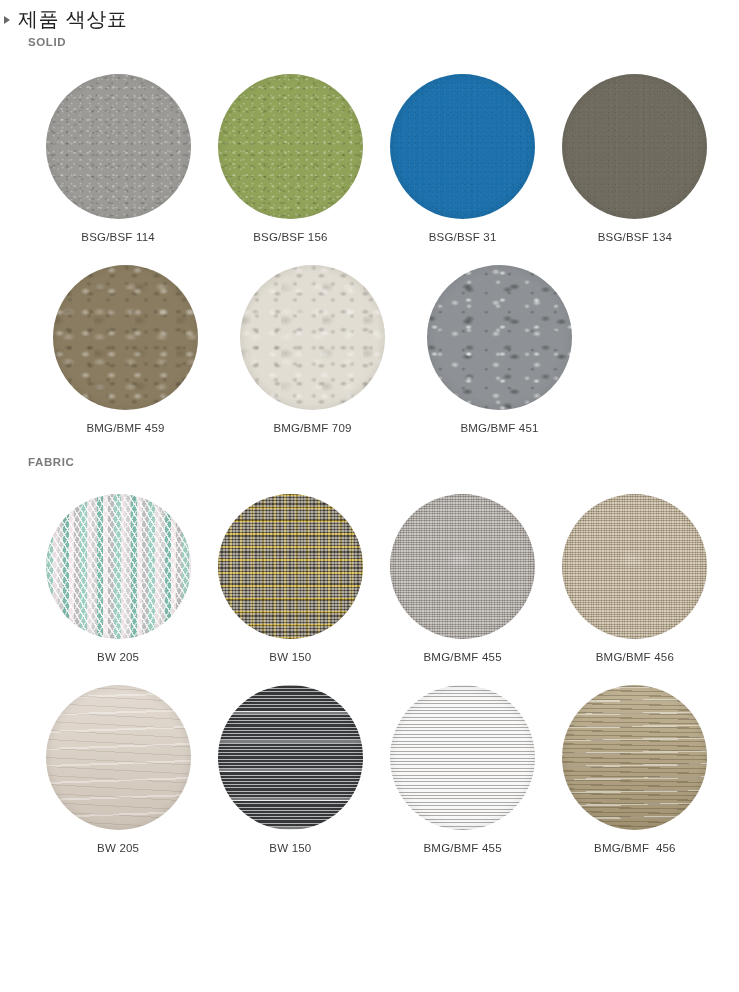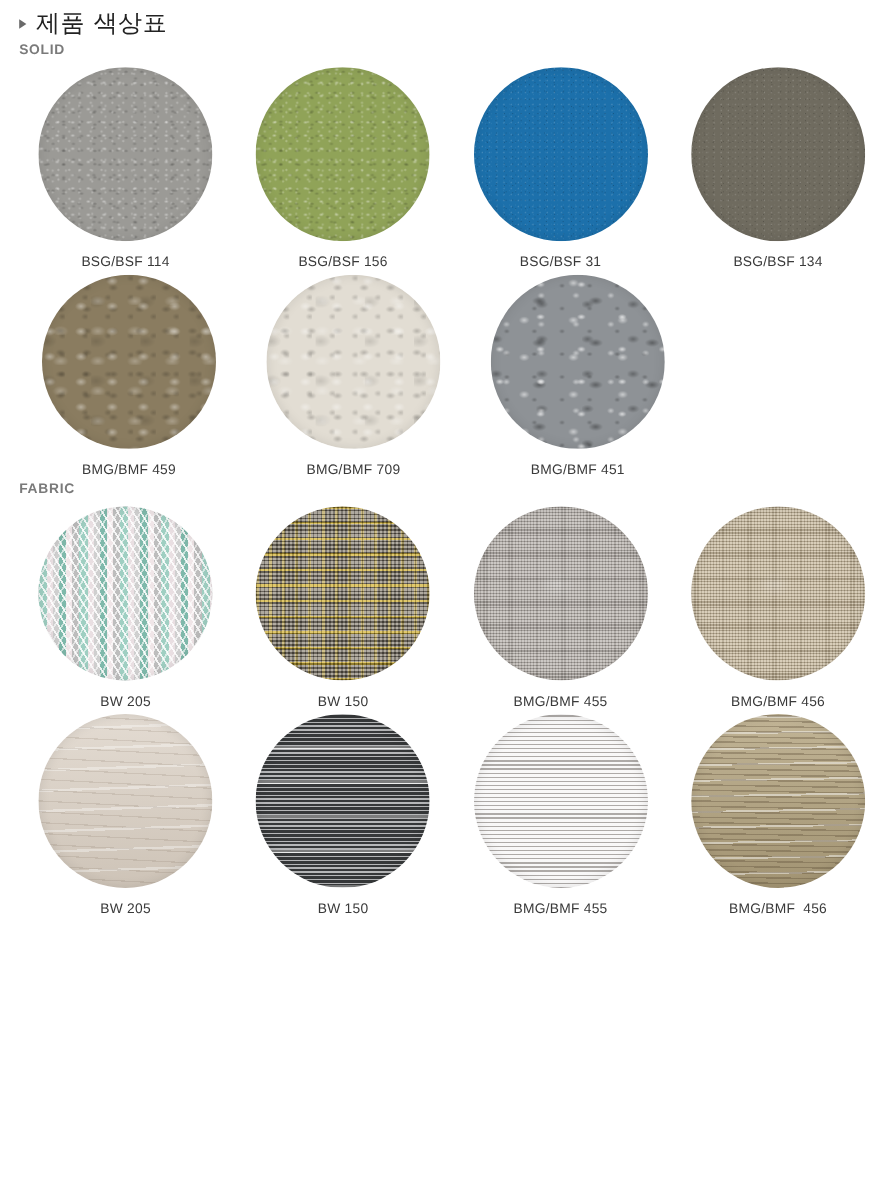--- a/index.html
+++ b/index.html
@@ -14,21 +14,21 @@
     color: #333333;
     overflow: hidden;
     position: relative;
   }
 
   
   .page-title {
     display: flex;
     align-items: center;
     gap: 8px;
-    padding: 6px 0 0 16px;
+    padding: 6px 0 0 4px;
     height: 32px;
     box-sizing: border-box;
   }
   .tri-icon {
     width: 0;
     height: 0;
     border-top: 4px solid transparent;
     border-bottom: 4px solid transparent;
     border-left: 6px solid #6a6a6a;
     flex: 0 0 auto;
@@ -45,29 +45,29 @@
 
   
   .section {
     position: relative;
   }
   .section-title {
     font-size: 11.5px;
     font-weight: bold;
     color: #7a7a7a;
     letter-spacing: 0.6px;
-    padding-left: 16px;
+    padding-left: 28px;
     margin: 0;
     height: 20px;
     line-height: 20px;
   }
   .swatch-row {
     display: flex;
     padding: 0;
-    margin: 0;
+    margin: 18px;
   }
   .swatch-cell {
     width: 187px;
     display: flex;
     flex-direction: column;
     align-items: center;
   }
   .swatch-cell:first-child { margin-left: 14px; }
 
   .swatch {

